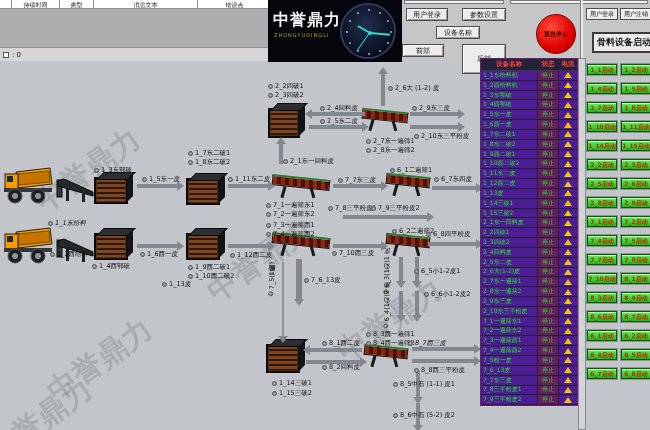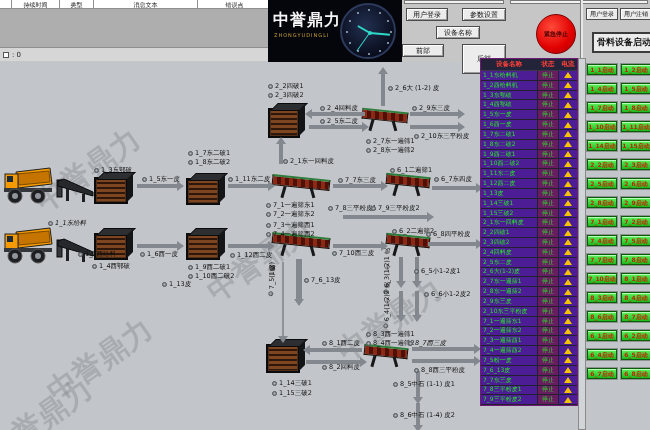--- a/index.html
+++ b/index.html
@@ -264,21 +264,21 @@
   <div class="aD" style="left:415px;top:257px;height:24px"></div>
   <div class="aD" style="left:399px;top:291px;height:24px"></div>
   <div class="aD" style="left:415px;top:291px;height:24px"></div>
   <div class="aD thk" style="left:296px;top:259px;height:40px"></div>
   <div class="aD thn" style="left:282px;top:262px;height:74px"></div>
   <div class="aD" style="left:416px;top:371px;height:26px"></div>
   <div class="aD" style="left:416px;top:403px;height:22px"></div>
 
   <div id="labels">
       <div class="lbl" style="left: 48px; top: 219px; font-style: italic;"><span class="ind"></span><span>1_1东给料</span></div>
-      <div class="lbl" style="left: 50px; top: 250px; margin-left: 28px;"><span class="ind"></span><span>1_2西给料</span></div>
+      <div class="lbl" style="left: 50px; top: 250px;"><span class="ind"></span><span>1_2西给料</span></div>
       <div class="lbl" style="left: 94px; top: 166px;"><span class="ind"></span><span>1_3东鄂破</span></div>
       <div class="lbl" style="left: 92px; top: 262px;"><span class="ind"></span><span>1_4西鄂破</span></div>
       <div class="lbl" style="left: 142px; top: 175px;"><span class="ind"></span><span>1_5东一皮</span></div>
       <div class="lbl" style="left: 140px; top: 250px;"><span class="ind"></span><span>1_6西一皮</span></div>
       <div class="lbl" style="left: 188px; top: 149px;"><span class="ind"></span><span>1_7东二破1</span></div>
       <div class="lbl" style="left: 188px; top: 158px;"><span class="ind"></span><span>1_8东二破2</span></div>
       <div class="lbl" style="left: 188px; top: 263px;"><span class="ind"></span><span>1_9西二破1</span></div>
       <div class="lbl" style="left: 188px; top: 272px;"><span class="ind"></span><span>1_10西二破2</span></div>
       <div class="lbl" style="left: 228px; top: 175px;"><span class="ind"></span><span>1_11东二皮</span></div>
       <div class="lbl" style="left: 230px; top: 251px;"><span class="ind"></span><span>1_12西二皮</span></div>
@@ -308,21 +308,21 @@
       <div class="lbl" style="left: 414px; top: 267px;"><span class="ind"></span><span>6_5小1-2皮1</span></div>
       <div class="lbl" style="left: 424px; top: 290px;"><span class="ind"></span><span>6_6小1-2皮2</span></div>
       <div class="lbl" style="left: 304px; top: 276px;"><span class="ind"></span><span>7_6_13皮</span></div>
       <div class="lbl" style="left: 366px; top: 330px;"><span class="ind"></span><span>8_3西一遍筛1</span></div>
       <div class="lbl" style="left: 366px; top: 339px;"><span class="ind"></span><span>8_4西一遍筛2</span></div>
       <div class="lbl" style="left: 322px; top: 339px;"><span class="ind"></span><span>8_1西二皮</span></div>
       <div class="lbl" style="left: 322px; top: 363px;"><span class="ind"></span><span>8_2回料皮</span></div>
       <div class="lbl" style="left: 408px; top: 339px; font-style: italic;"><span class="ind"></span><span>8_7西三皮</span></div>
       <div class="lbl" style="left: 414px; top: 366px;"><span class="ind"></span><span>8_8西三平粉皮</span></div>
       <div class="lbl" style="left: 393px; top: 380px;"><span class="ind"></span><span>8_5中石 (1-1) 皮1</span></div>
-      <div class="lbl" style="left: 393px; top: 411px;"><span class="ind"></span><span>8_6中石 (1-4) 皮2</span></div>
+      <div class="lbl" style="left: 393px; top: 411px;"><span class="ind"></span><span>8_6中石 (5-2) 皮2</span></div>
       <div class="lbl" style="left: 272px; top: 379px;"><span class="ind"></span><span>1_14三破1</span></div>
       <div class="lbl" style="left: 272px; top: 389px;"><span class="ind"></span><span>1_15三破2</span></div>
       <div class="lbl lbl-v" style="left: 268px; top: 262px;"><span class="ind"></span><span>7_5粉一皮(1-2)</span></div>
       <div class="lbl lbl-v" style="left: 383px; top: 256px;"><span class="ind"></span><span>6_3小(1-2)皮1</span></div>
       <div class="lbl lbl-v" style="left: 383px; top: 290px;"><span class="ind"></span><span>6_4小(1-2)皮2</span></div>
     </div>
 </div>
 
 <div id="panel">
   <div id="panel-head">

